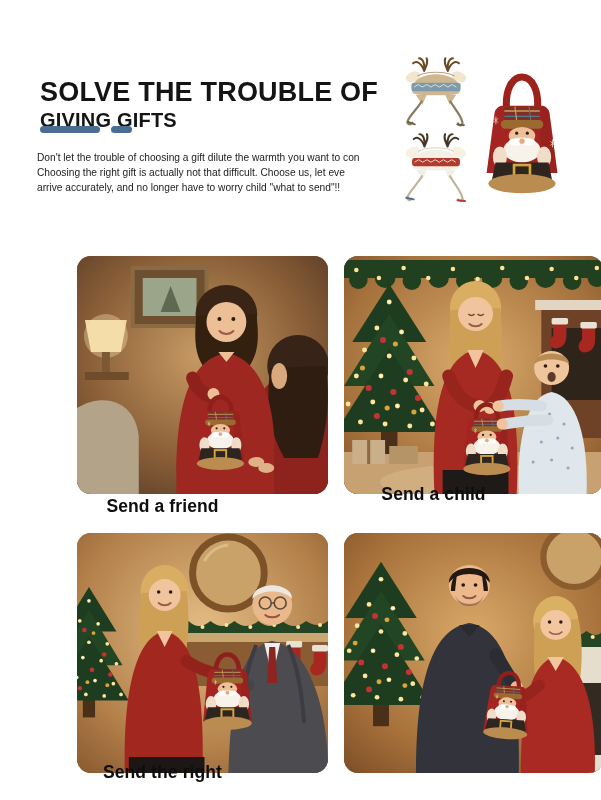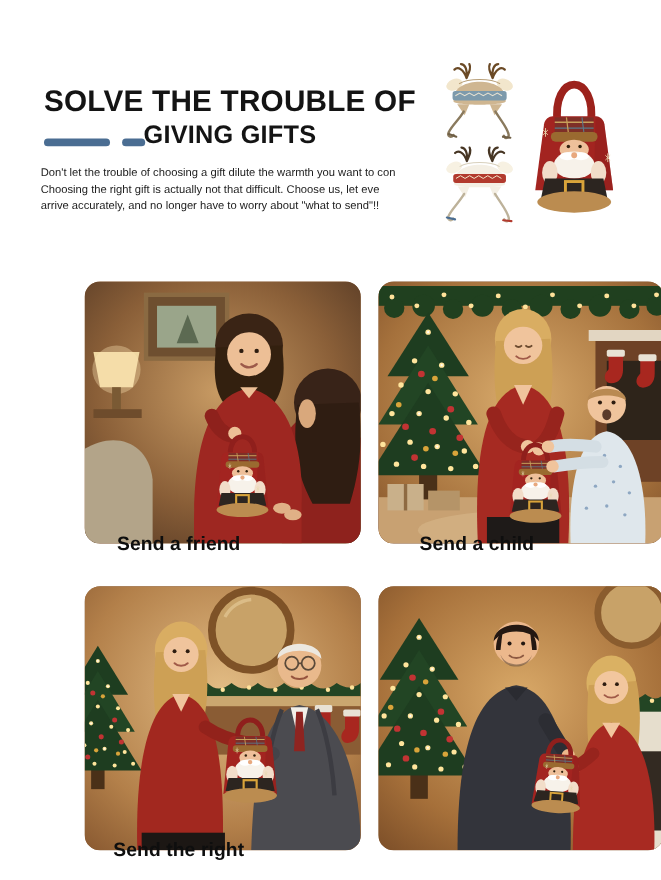--- a/index.html
+++ b/index.html
@@ -1,21 +1,21 @@
 <!DOCTYPE html>
 <html><head>
 <meta charset="utf-8">
 <style>
   html,body{margin:0;padding:0;background:#ffffff;}
   .page{position:relative;width:601px;height:800px;background:#ffffff;overflow:hidden;
         font-family:"Liberation Sans","DejaVu Sans",sans-serif;}
   
-  .title{position:absolute;left:40px;top:57px;color:#141414;line-height:1.08;text-align:center;}
+  .title{position:absolute;left:40px;top:57px;color:#141414;line-height:1.08;}
   .title .l1{font-size:27px;font-weight:800;letter-spacing:.2px;display:block;}
-  .title .l2{font-size:23px;font-weight:800;letter-spacing:.2px;display:block;margin-top:2px;}
+  .title .l2{font-size:20px;font-weight:800;letter-spacing:.2px;display:block;margin-top:2px;}
   .dashes{position:absolute;left:40px;top:126px;display:flex;gap:11px;align-items:center;}
   .dash{height:7px;border-radius:4px;}
   .dash.long{width:60px;}
   .dash.short{width:21px;}
   .para{position:absolute;left:37px;top:150px;width:370px;color:#1c1c1c;
         font-size:10.2px;font-weight:400;line-height:15px;letter-spacing:0;}
   
   .prod{position:absolute;}
   .prod.hat1{left:399px;top:54px;width:74px;height:78px;}
   .prod.hat2{left:397px;top:130px;width:78px;height:76px;}
@@ -23,21 +23,21 @@
   .prod svg{width:100%;height:100%;display:block;}
   
   .photo{position:absolute;border-radius:14px;overflow:hidden;background:#8a5c34;}
   .photo svg{width:100%;height:100%;display:block;}
   .p1{left:37px; top:240px;width:251px;height:238px;}
   .p2{left:304px;top:240px;width:259px;height:238px;}
   .p3{left:37px; top:517px;width:251px;height:240px;}
   .p4{left:304px;top:517px;width:259px;height:240px;}
   .caption{position:absolute;color:#0e0e0e;font-size:17.5px;font-weight:800;
            text-align:center;letter-spacing:.1px;}
-  .c1{left:37px; top:484px;width:251px;}
+  .c1{left:37px; top:496px;width:251px;}
   .c2{left:304px;top:484px;width:259px;}
   .c3{left:37px; top:762px;width:251px;}
   .c4{left:304px;top:762px;width:259px;}
   .hiddefs{position:absolute;width:0;height:0;overflow:hidden;}
 </style>
 </head>
 <body>
 
 <svg class="hiddefs" aria-hidden="true">
   <defs>
@@ -125,21 +125,21 @@
     <span class="l1" style="color: rgb(20, 20, 20);">SOLVE THE TROUBLE OF</span>
     <span class="l2" style="color: rgb(20, 20, 20);">GIVING GIFTS</span>
   </h1>
   <div class="dashes">
     <span class="dash long" style="background: rgb(74, 109, 146);"></span>
     <span class="dash short" style="background: rgb(74, 109, 146);"></span>
   </div>
   <div class="para">
     <div>Don't let the trouble of choosing a gift dilute the warmth you want to con</div>
     <div>Choosing the right gift is actually not that difficult.  Choose us, let eve</div>
-    <div>arrive accurately, and no longer have to worry about "what to send"!!</div>
+    <div>arrive accurately, and no longer have to worry child "what to send"!!</div>
   </div>
 
   <div class="prod hat1">
     <svg viewBox="0 0 84 92">
       <path d="M28,20 C25,11 19,7 15,11 M28,20 C29,10 26,5 22,5 M28,20 C31,13 33,9 31,5" stroke="#6b4a26" stroke-width="2.4" fill="none" stroke-linecap="round"></path>
       <path d="M56,20 C59,11 65,7 69,11 M56,20 C55,10 58,5 62,5 M56,20 C53,13 51,9 53,5" stroke="#6b4a26" stroke-width="2.4" fill="none" stroke-linecap="round"></path>
       <ellipse cx="15" cy="27" rx="9" ry="6" fill="#f2e6cc" transform="rotate(-22 15 27)"></ellipse>
       <ellipse cx="69" cy="27" rx="9" ry="6" fill="#f2e6cc" transform="rotate(22 69 27)"></ellipse>
       <path d="M14,42 C14,18 70,18 70,42 L70,45 C70,50 14,50 14,45 Z" fill="#cfb691"></path>
       <path d="M20,26 C30,20 54,20 64,26" stroke="#b89f78" stroke-width="1.2" fill="none"></path>

